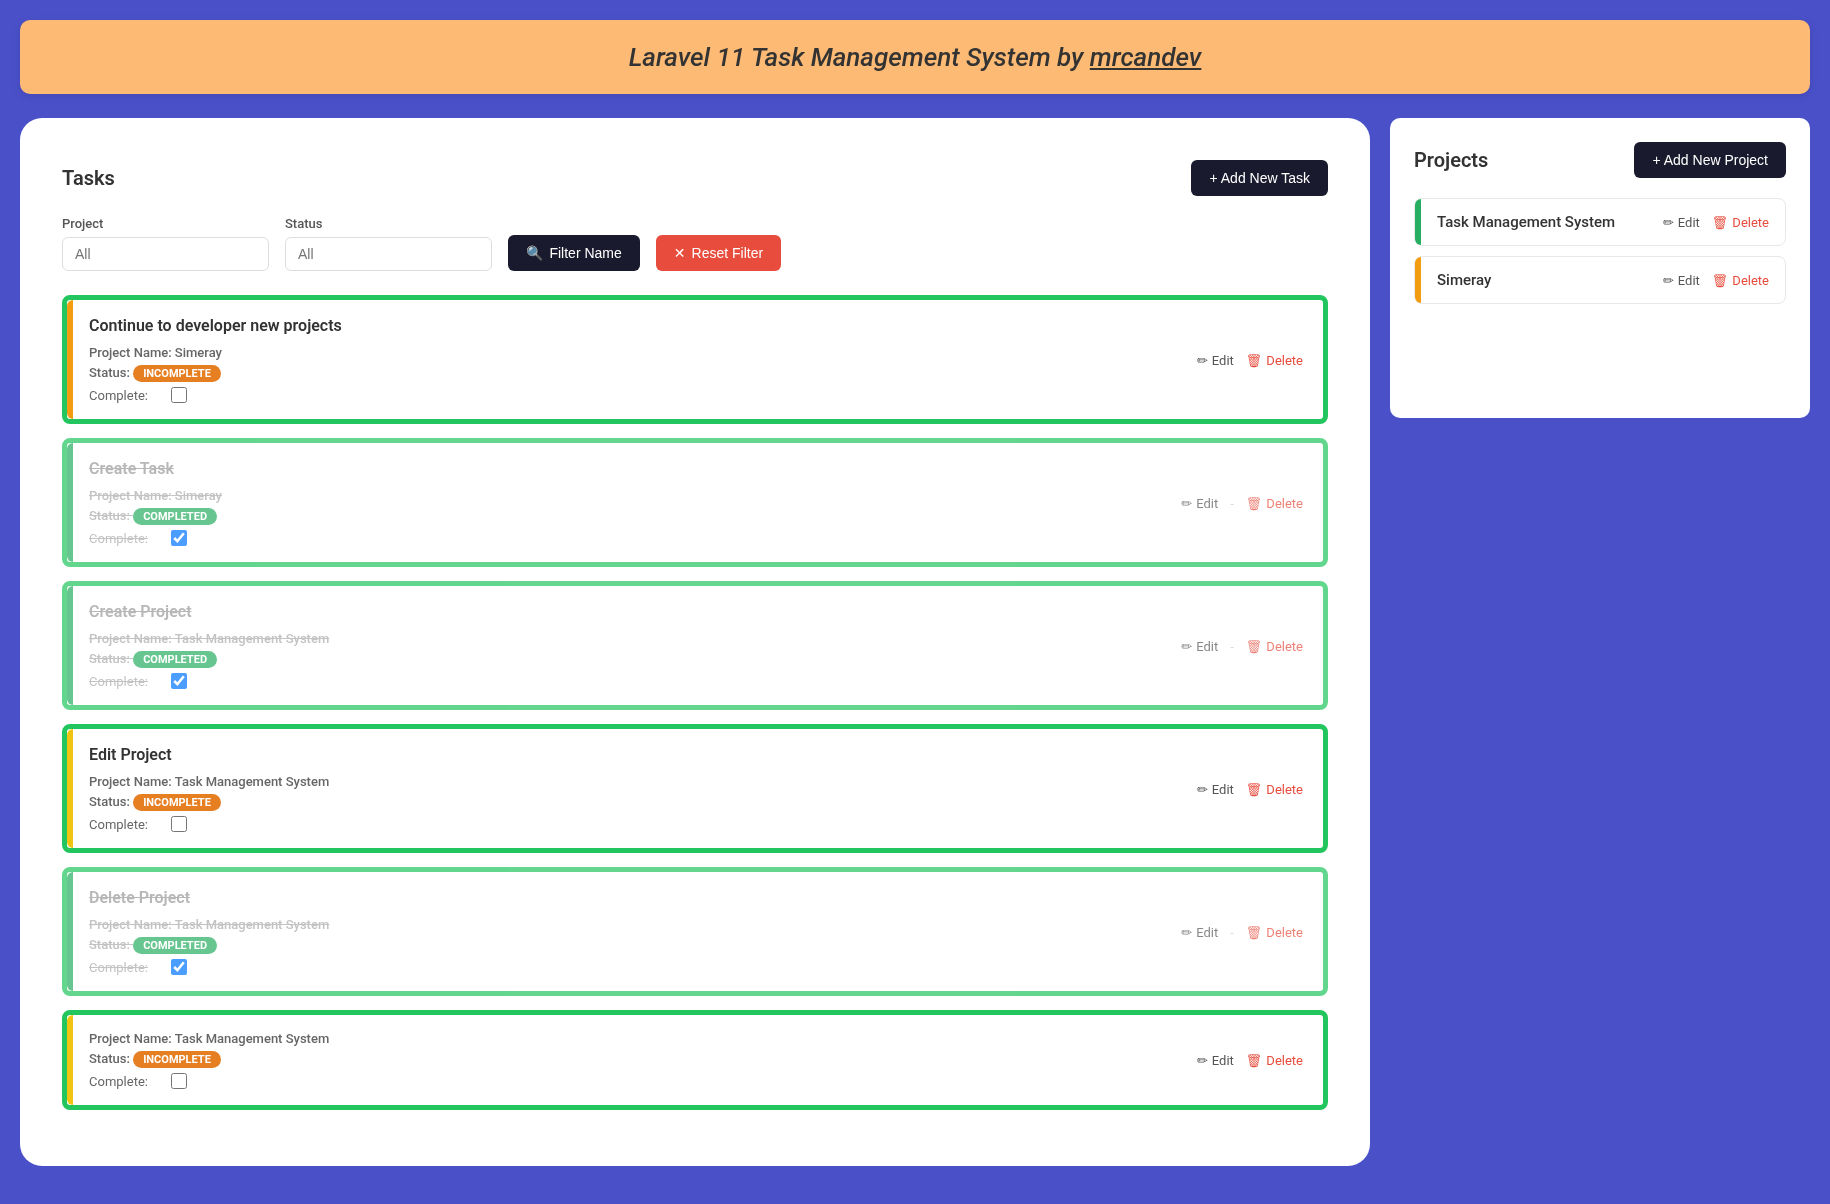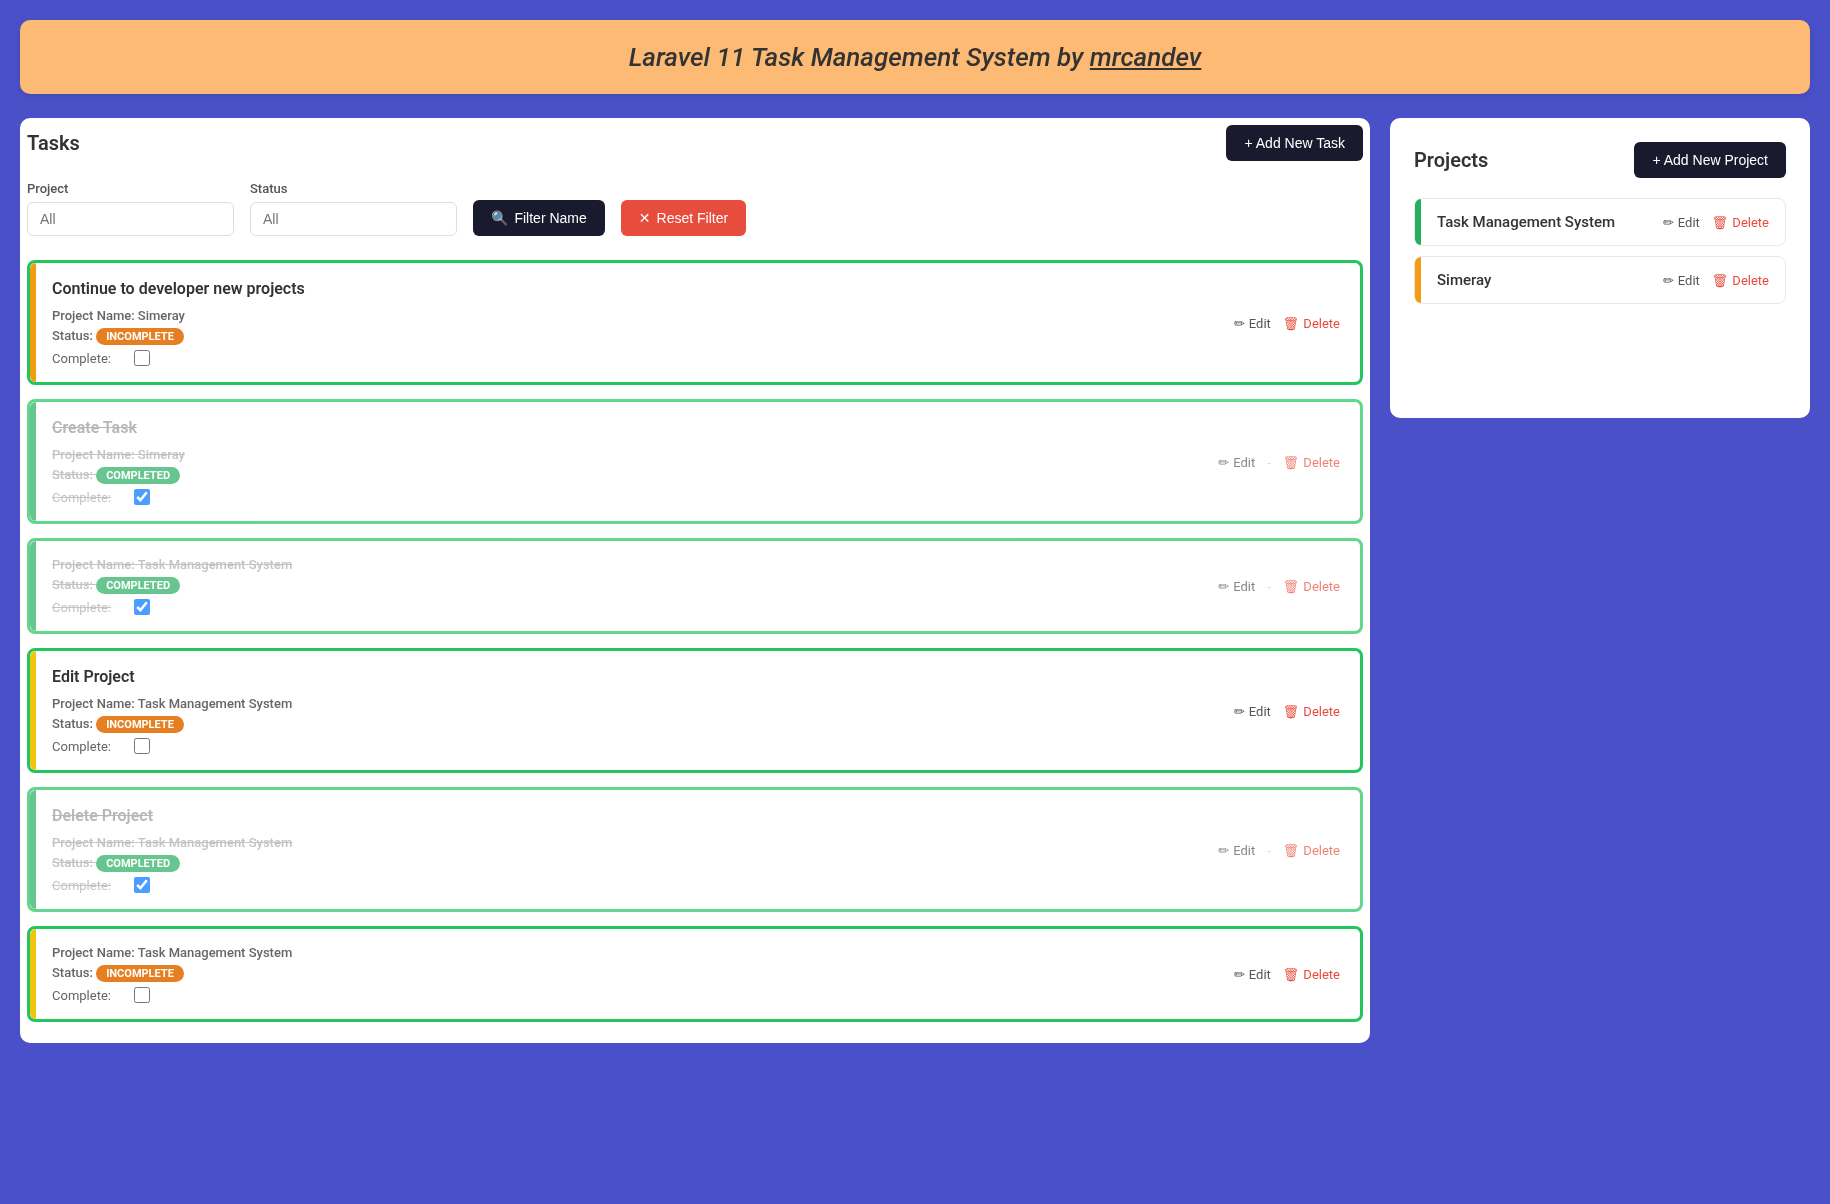--- a/index.html
+++ b/index.html
@@ -24,22 +24,22 @@
       color: #333;
     }
     .main-layout {
       display: flex;
       gap: 20px;
       align-items: flex-start;
     }
     .tasks-panel {
       flex: 1;
       background: white;
-      border-radius: 10px;
-      padding: 7px;
+      border-radius: 22px;
+      padding: 42px;
       min-height: 900px;
     }
     .projects-panel {
       width: 420px;
       background: white;
       border-radius: 10px;
       padding: 24px;
       min-height: 300px;
     }
     .panel-header {
@@ -108,21 +108,21 @@
       border: none;
       border-radius: 6px;
       padding: 10px 18px;
       font-size: 14px;
       cursor: pointer;
       display: flex;
       align-items: center;
       gap: 6px;
     }
     .task-card {
-      border: 3px solid #22c55e;
+      border: 5px solid #22c55e;
       border-radius: 8px;
       padding: 16px 20px;
       margin-bottom: 14px;
       position: relative;
       padding-left: 22px;
     }
     .task-card::before {
       content: '';
       position: absolute;
       left: 0;
@@ -350,20 +350,21 @@
         <span>Edit</span>
       </a>
       <span class="action-divider">-</span>
       <a class="action-delete">
         <span>🗑</span>
         <span>Delete</span>
       </a>
     </div>
   </div>
         <div class="task-card green completed">
+    <div class="task-title strikethrough">Create Project</div>
     <div class="task-meta strikethrough">
       <span class="label">Project Name:</span>&nbsp;<span class="value">Task Management System</span>
     </div>
     <div class="task-meta strikethrough">
       <span class="label">Status:</span>&nbsp;<span class="badge completed">COMPLETED</span>
     </div>
     <div class="complete-row strikethrough">
       <span>Complete:</span>
       <input type="checkbox" checked="" style="">
     </div>

